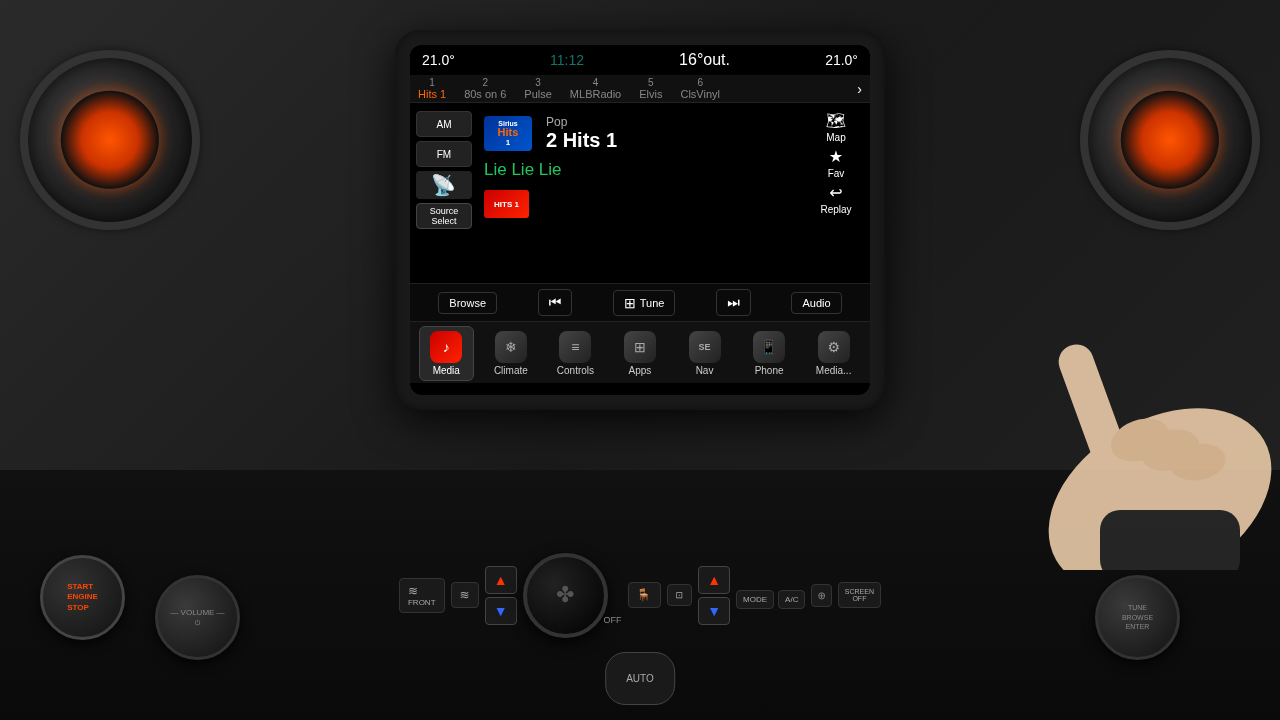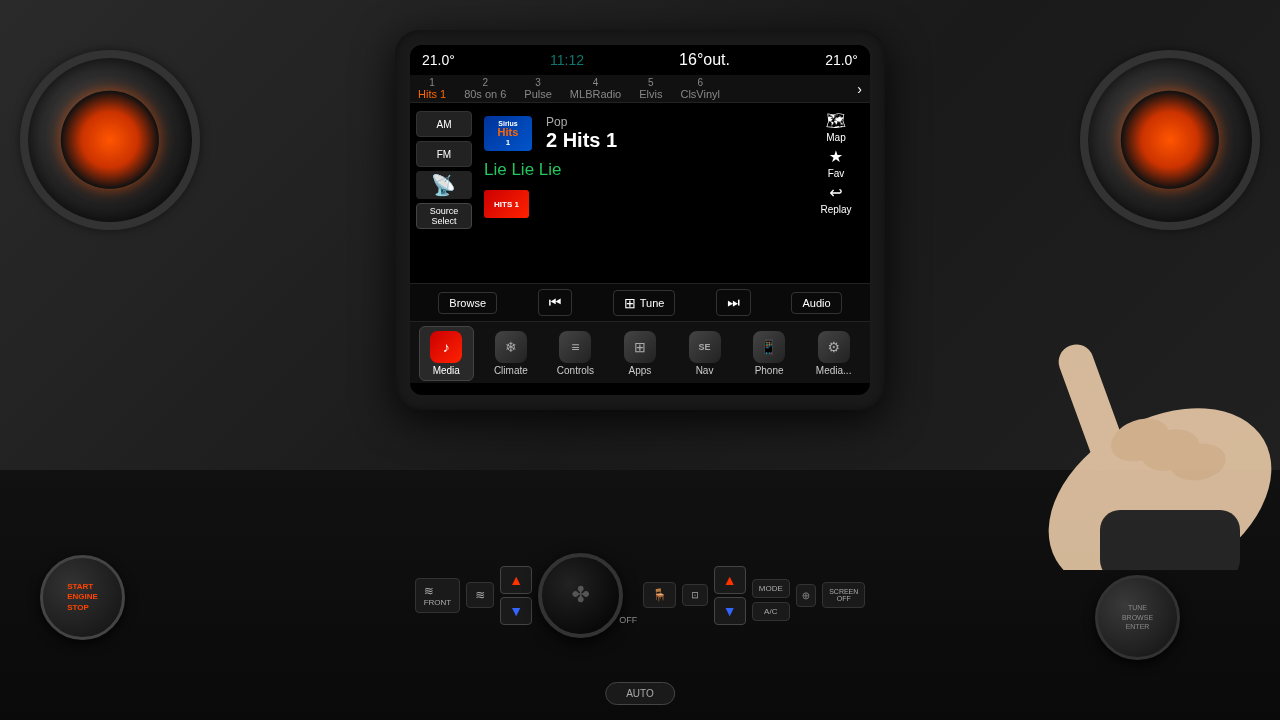--- a/index.html
+++ b/index.html
@@ -461,20 +461,26 @@
   </div>
 
   <div style="position:absolute; bottom:0; left:0; right:0; height:250px; background:linear-gradient(180deg,#111,#0a0a0a); display:flex; align-items:center; justify-content:center; padding:0 30px;">
 
     <div style="position:absolute; left:40px; bottom:80px;">
       <div style="width:85px; height:85px; border-radius:50%; background:radial-gradient(circle at 35% 35%, #333, #111); border:3px solid #444; display:flex; flex-direction:column; align-items:center; justify-content:center; box-shadow:0 4px 12px rgba(0,0,0,0.8); cursor:pointer;">
         <div style="color:#ff4400; font-size:8px; font-weight:bold; text-align:left; line-height:1.3;">START<br>ENGINE<br>STOP</div>
       </div>
     </div>
 
+    <div style="position:absolute; left:155px; bottom:60px;">
+      <div style="width:85px; height:85px; border-radius:50%; background:radial-gradient(circle at 35% 35%, #3a3a3a, #111); border:3px solid #333; display:flex; flex-direction:column; align-items:center; justify-content:center; box-shadow:0 4px 12px rgba(0,0,0,0.8); cursor:pointer;">
+        <div style="color:#888; font-size:8px;">— VOLUME —</div>
+        <div style="color:#888; font-size:7px; margin-top:2px;">⏻</div>
+      </div>
+    </div>
 
     <div style="display:flex; flex-direction:column; gap:8px; margin:0 10px;">
 
       <div style="display:flex; gap:6px; align-items:center;">
         <div style="background:#1a1a1a; border:1px solid #333; border-radius:4px; padding:5px 8px; color:#aaa; font-size:8px; cursor:pointer;">
           <div style="font-size:12px;">≋</div>
           <div>FRONT</div>
         </div>
         <div style="background:#1a1a1a; border:1px solid #333; border-radius:4px; padding:5px 8px; color:#aaa; font-size:8px; cursor:pointer;">
           <div style="font-size:12px;">≋</div>
@@ -495,41 +501,41 @@
         </div>
         <div style="background:#1a1a1a; border:1px solid #333; border-radius:4px; padding:5px 8px; color:#aaa; font-size:8px; cursor:pointer;">
           <div style="font-size:9px;">⊡</div>
         </div>
 
         <div style="display:flex; flex-direction:column; gap:3px;">
           <div style="width:32px; height:28px; background:#1a1a1a; border:1px solid #444; border-radius:4px; display:flex; align-items:center; justify-content:center; color:#ff3300; font-size:14px; cursor:pointer;">▲</div>
           <div style="width:32px; height:28px; background:#1a1a1a; border:1px solid #444; border-radius:4px; display:flex; align-items:center; justify-content:center; color:#3366ff; font-size:14px; cursor:pointer;">▼</div>
         </div>
 
-        <div style="display:flex; flex-direction:column; gap:4px;margin-top:9px;">
+        <div style="display:flex; flex-direction:row; gap:4px;margin-top:9px;">
           <div style="background:#1a1a1a; border:1px solid #333; border-radius:4px; padding:4px 6px; color:#aaa; font-size:8px; cursor:pointer; text-align:center;">MODE</div>
           <div style="background:#1a1a1a; border:1px solid #333; border-radius:4px; padding:4px 6px; color:#aaa; font-size:8px; cursor:pointer; text-align:center;">A/C</div>
         </div>
 
         <div style="background:#1a1a1a; border:1px solid #333; border-radius:4px; padding:5px; color:#888; font-size:10px; cursor:pointer;">⊕</div>
 
         <div style="background:#1a1a1a; border:1px solid #333; border-radius:4px; padding:5px 6px; color:#aaa; font-size:7px; cursor:pointer; text-align:center;">SCREEN<br>OFF</div>
 
       </div>
 
     </div>
 
     <div style="position:absolute; right:100px; bottom:60px;">
       <div style="width:85px; height:85px; border-radius:50%; background:radial-gradient(circle at 35% 35%, #3a3a3a, #111); border:3px solid #333; display:flex; flex-direction:column; align-items:center; justify-content:center; box-shadow:0 4px 12px rgba(0,0,0,0.8); cursor:pointer;">
         <div style="color:#888; font-size:7px; text-align:center; line-height:1.4;">TUNE<br>BROWSE<br>ENTER</div>
       </div>
     </div>
 
     <div style="position:absolute; bottom:15px; left:50%; transform:translateX(-50%);">
-      <div style="background:#1a1a1a; border:1px solid #444; border-radius:20px; padding:5px 20px; color:#aaa; font-size:10px; cursor:pointer;">AUTO</div>
+      <div style="background:#1a1a1a; border:1px solid #444; border-radius:20px; padding:20px 20px; color:#aaa; font-size:10px; cursor:pointer;">AUTO</div>
     </div>
 
   </div>
 
   <div class="hand-overlay">
     <svg width="400" height="350" viewBox="0 0 400 350" style="opacity:0.85;">
 
       <ellipse cx="280" cy="280" rx="120" ry="80" fill="#f5d5b0" transform="rotate(-30, 280, 280)"></ellipse>
 
       <rect x="200" y="120" width="35" height="130" rx="17" fill="#f5d5b0" transform="rotate(-20, 220, 200)"></rect>

